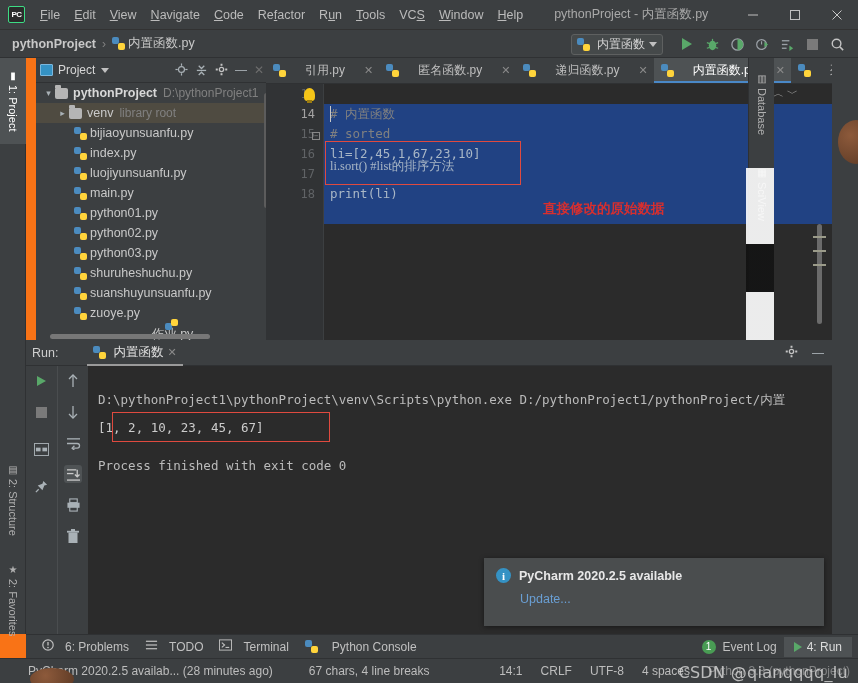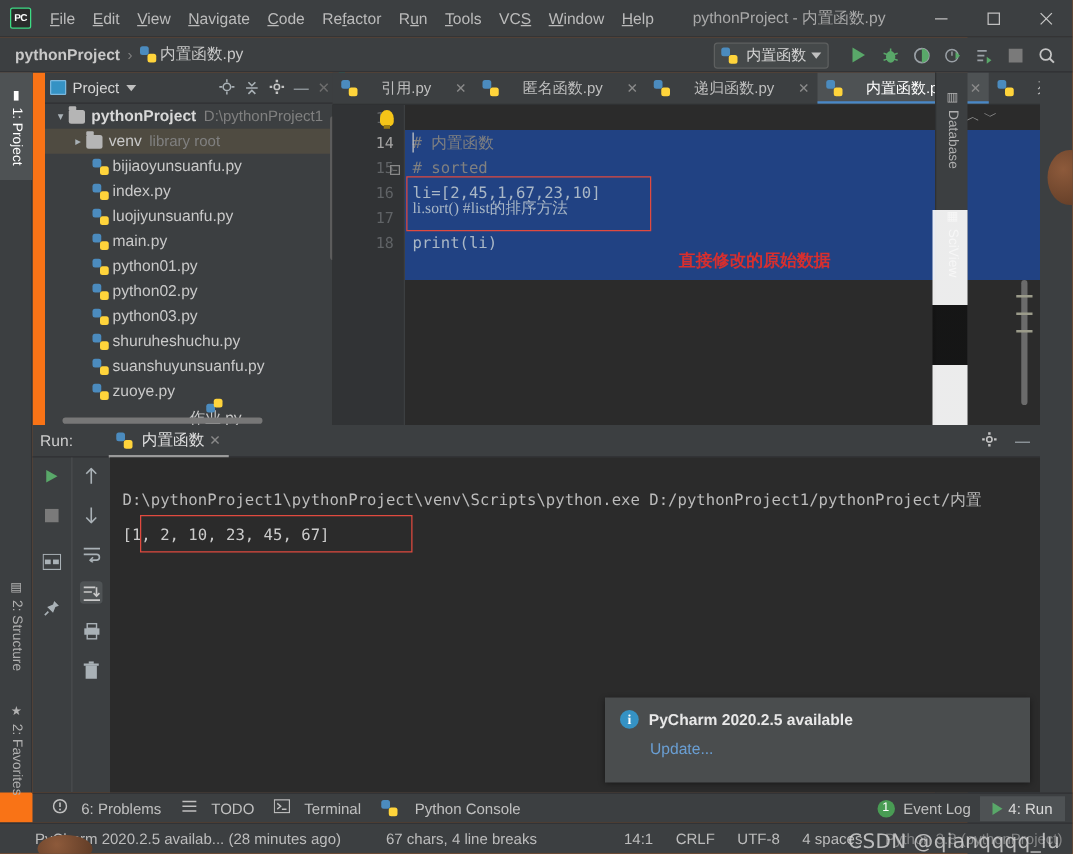--- a/index.html
+++ b/index.html
@@ -687,20 +687,21 @@
               <rect x="1" y="1.8" width="12" height="1.8" fill="#a9b1b6"></rect>
               <rect x="5" y="0" width="4" height="2" fill="#a9b1b6"></rect>
             </svg>
           </div>
       </div>
     </div>
 
     <div class="console">
       <div class="cline2" style="top:26px;">D:\pythonProject1\pythonProject\venv\Scripts\python.exe D:/pythonProject1/pythonProject/内置</div>
       <div class="cline2" style="top:54px;color:#cccccc;">[1, 2, 10, 23, 45, 67]</div>
+      <div class="cline2" style="top:92px;">Process finished with exit code 0</div>
       <div class="redbox" style="left:24px;top:46px;width:218px;height:30px;"></div>
     </div>
   </div>
 
   <div class="notif">
     <div class="row1">
       <span class="i-circle">i</span>
       <span class="t">PyCharm 2020.2.5 available</span>
     </div>
     <a class="lnk">Update...</a>

